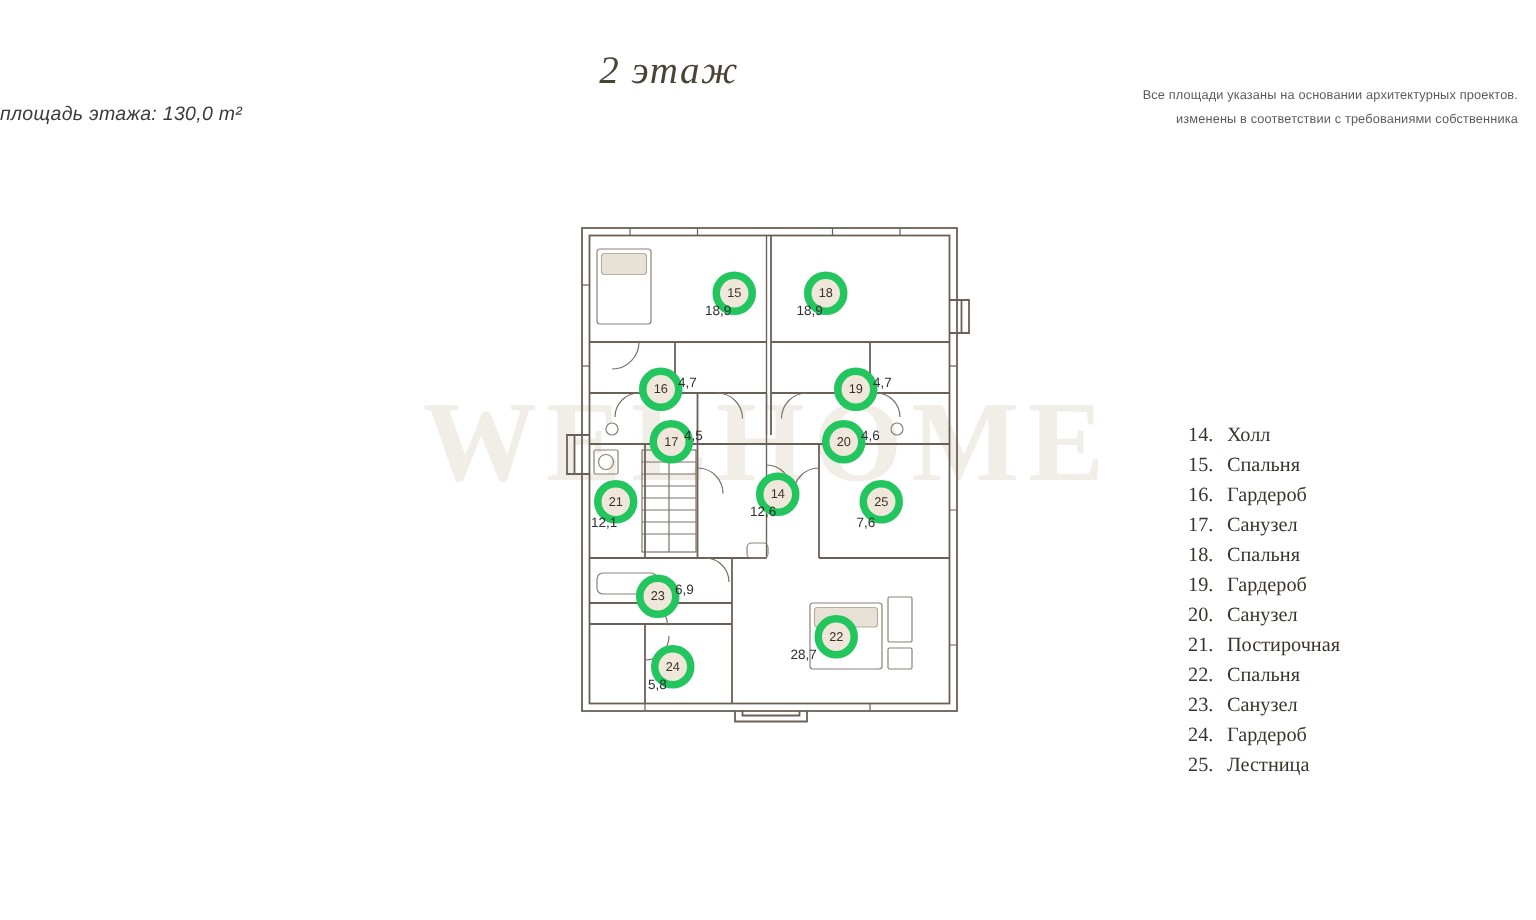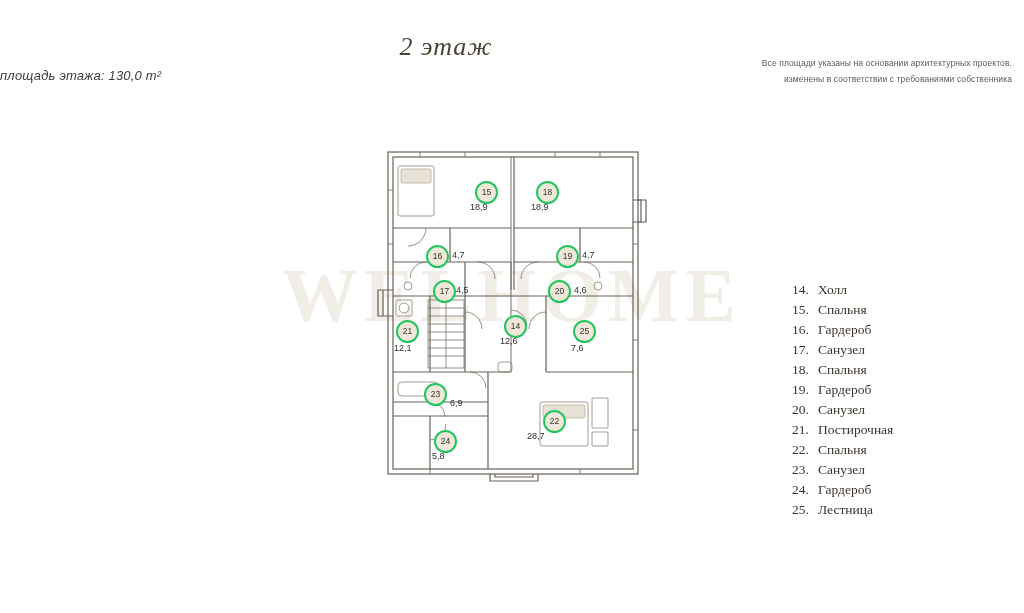--- a/index.html
+++ b/index.html
@@ -96,21 +96,21 @@
     height: 345px;
   }
   #plan svg { display: block; }
 
   .room-badge {
     position: absolute;
     width: 19px;
     height: 19px;
     border-radius: 50%;
     background: #efe8da;
-    border: 2px solid #22c55e;
+    border: 5px solid #22c55e;
     color: #3b3227;
     font-size: 8.5px;
     line-height: 18px;
     text-align: center;
     font-family: "Liberation Sans", sans-serif;
   }
   .room-area {
     position: absolute;
     font-size: 9px;
     color: #2f2f2f;
@@ -278,21 +278,21 @@
   <div class="room-badge" style="left:26px; top:180px;">21</div>
   <div class="room-area" style="left:24px; top:203px;">12,1</div>
 
   <div class="room-badge" style="left:134px; top:175px;">14</div>
   <div class="room-area" style="left:130px; top:196px;text-align:right;">12,6</div>
 
   <div class="room-badge" style="left:203px; top:180px;">25</div>
   <div class="room-area" style="left:201px; top:203px;">7,6</div>
 
   <div class="room-badge" style="left:54px; top:243px;">23</div>
-  <div class="room-area" style="left:80px; top:248px;margin-top:10px;">6,9</div>
+  <div class="room-area" style="left:80px; top:248px;">6,9</div>
 
   <div class="room-badge" style="left:173px; top:270px;">22</div>
   <div class="room-area" style="left:157px; top:291px;">28,7</div>
 
   <div class="room-badge" style="left:64px; top:290px;">24</div>
   <div class="room-area" style="left:62px; top:311px;">5,8</div>
 
 </div>
 
 </body></html>

